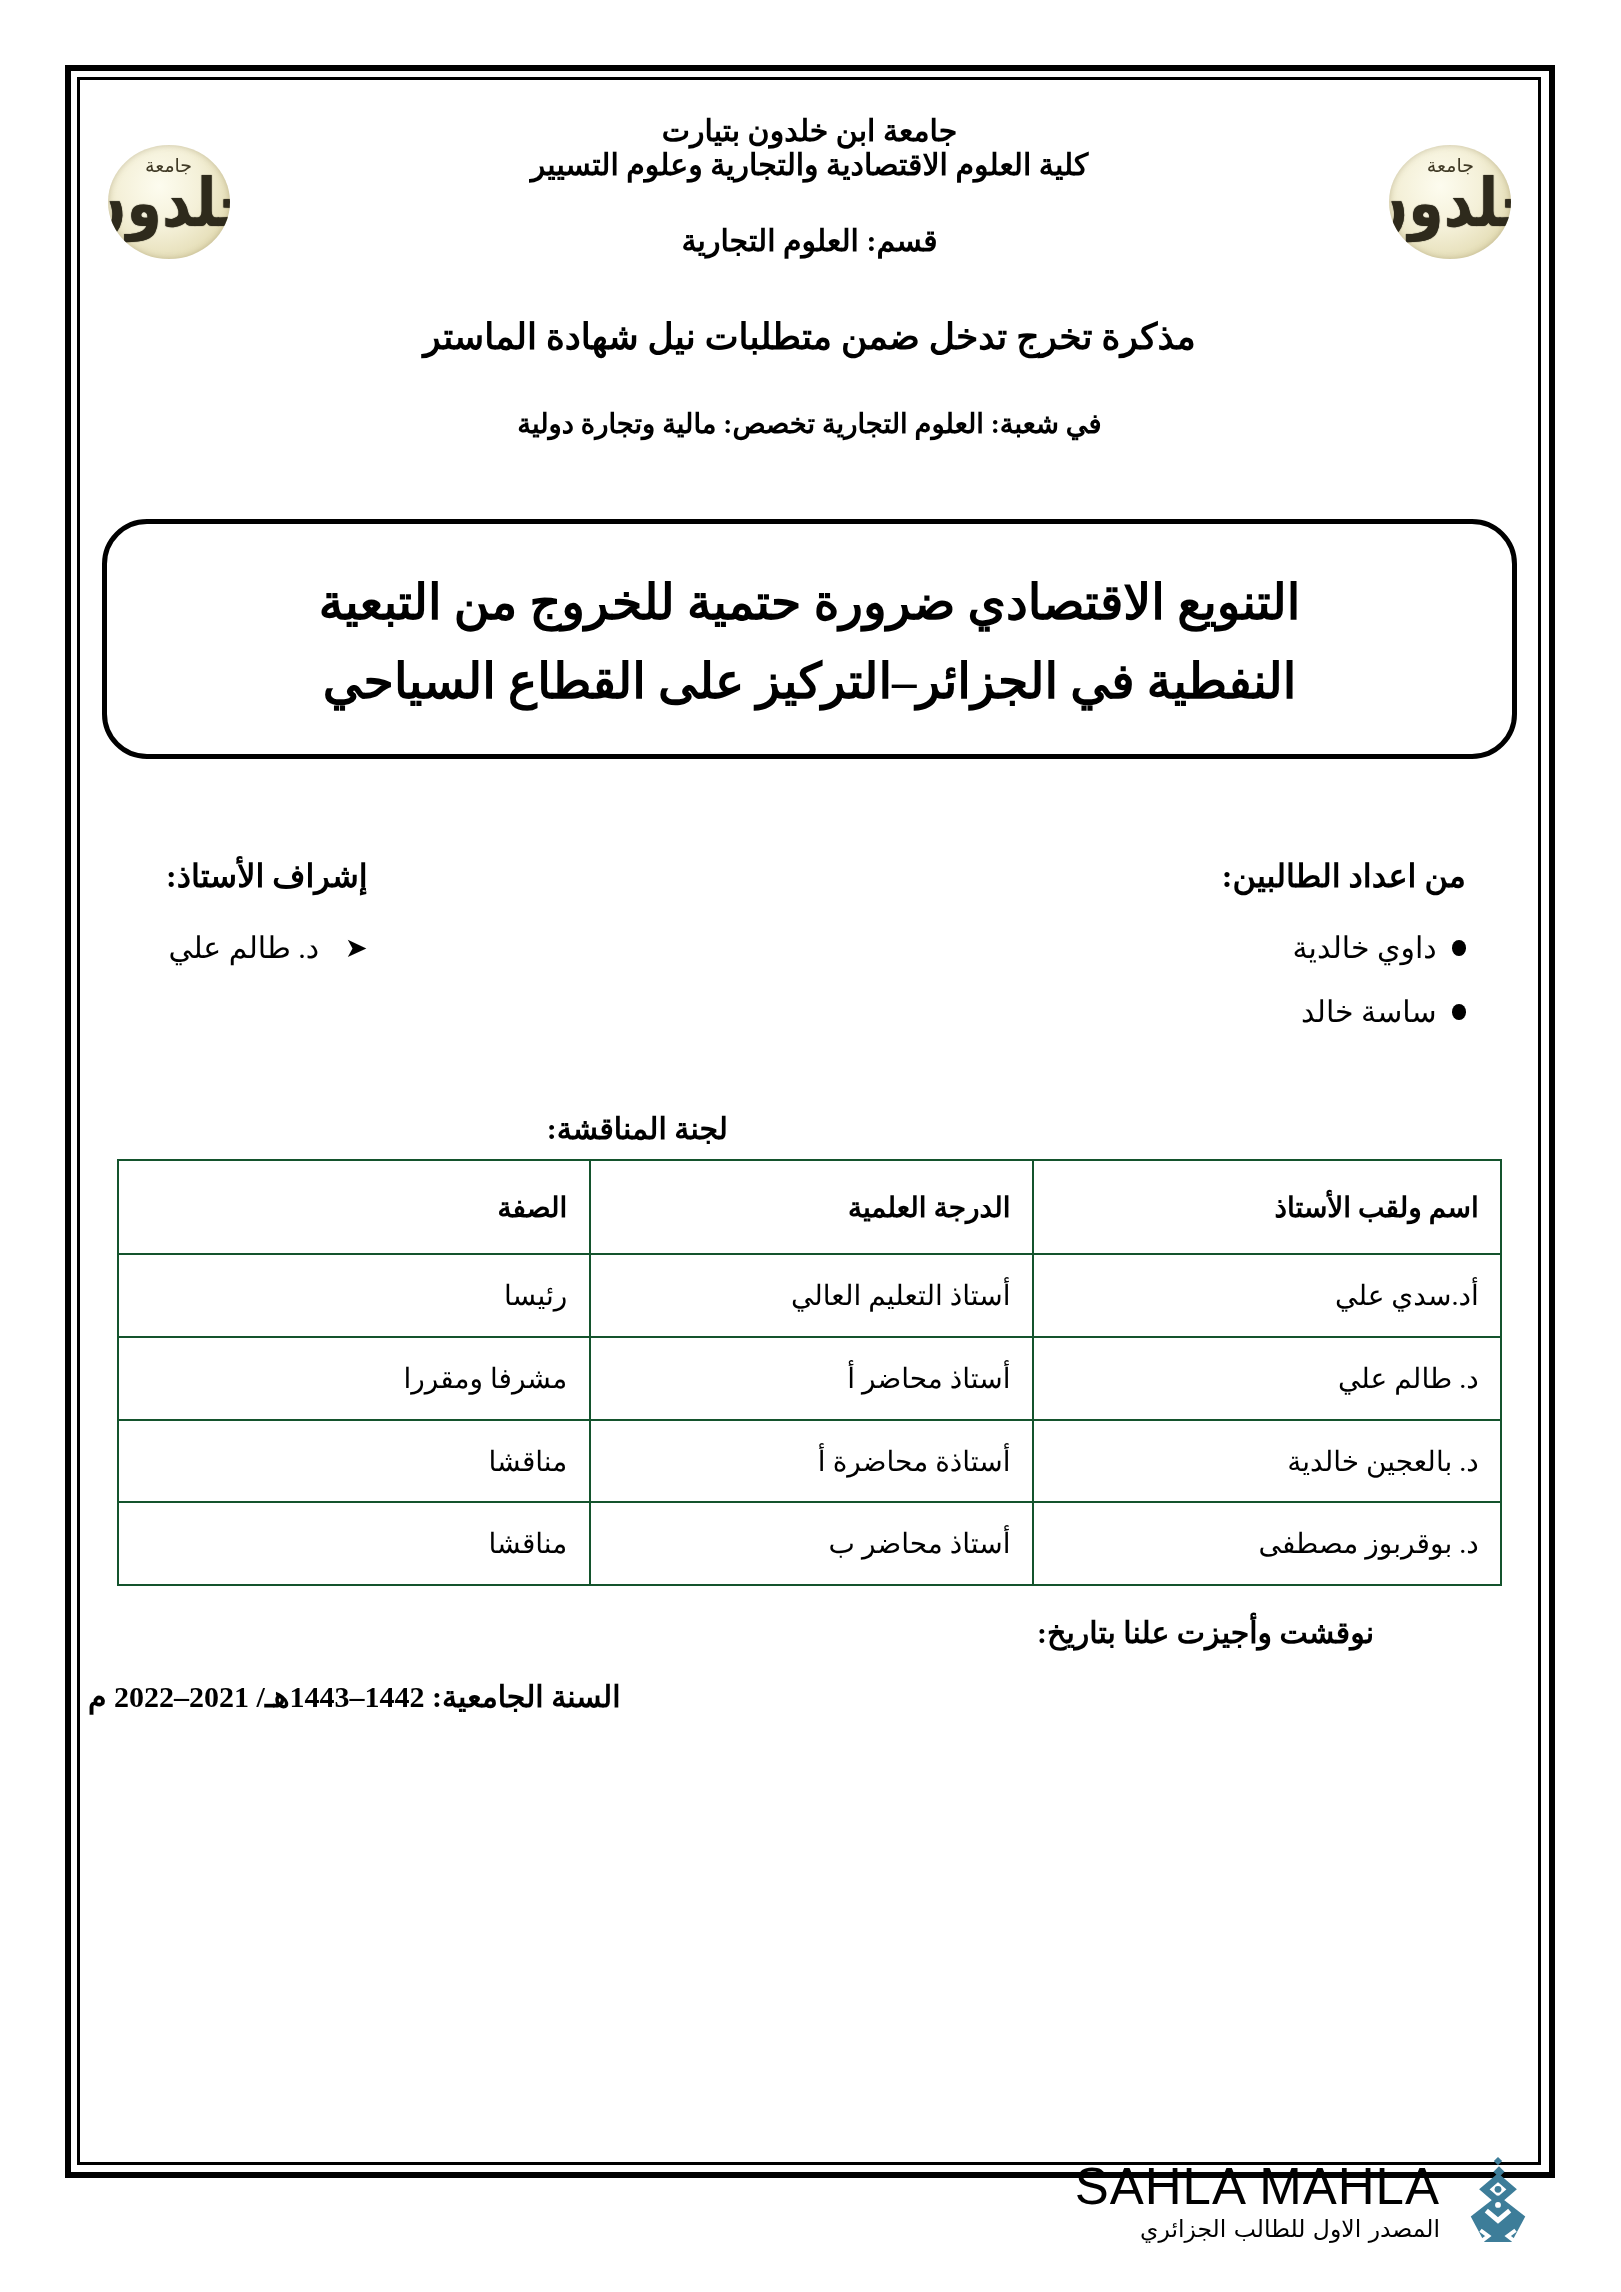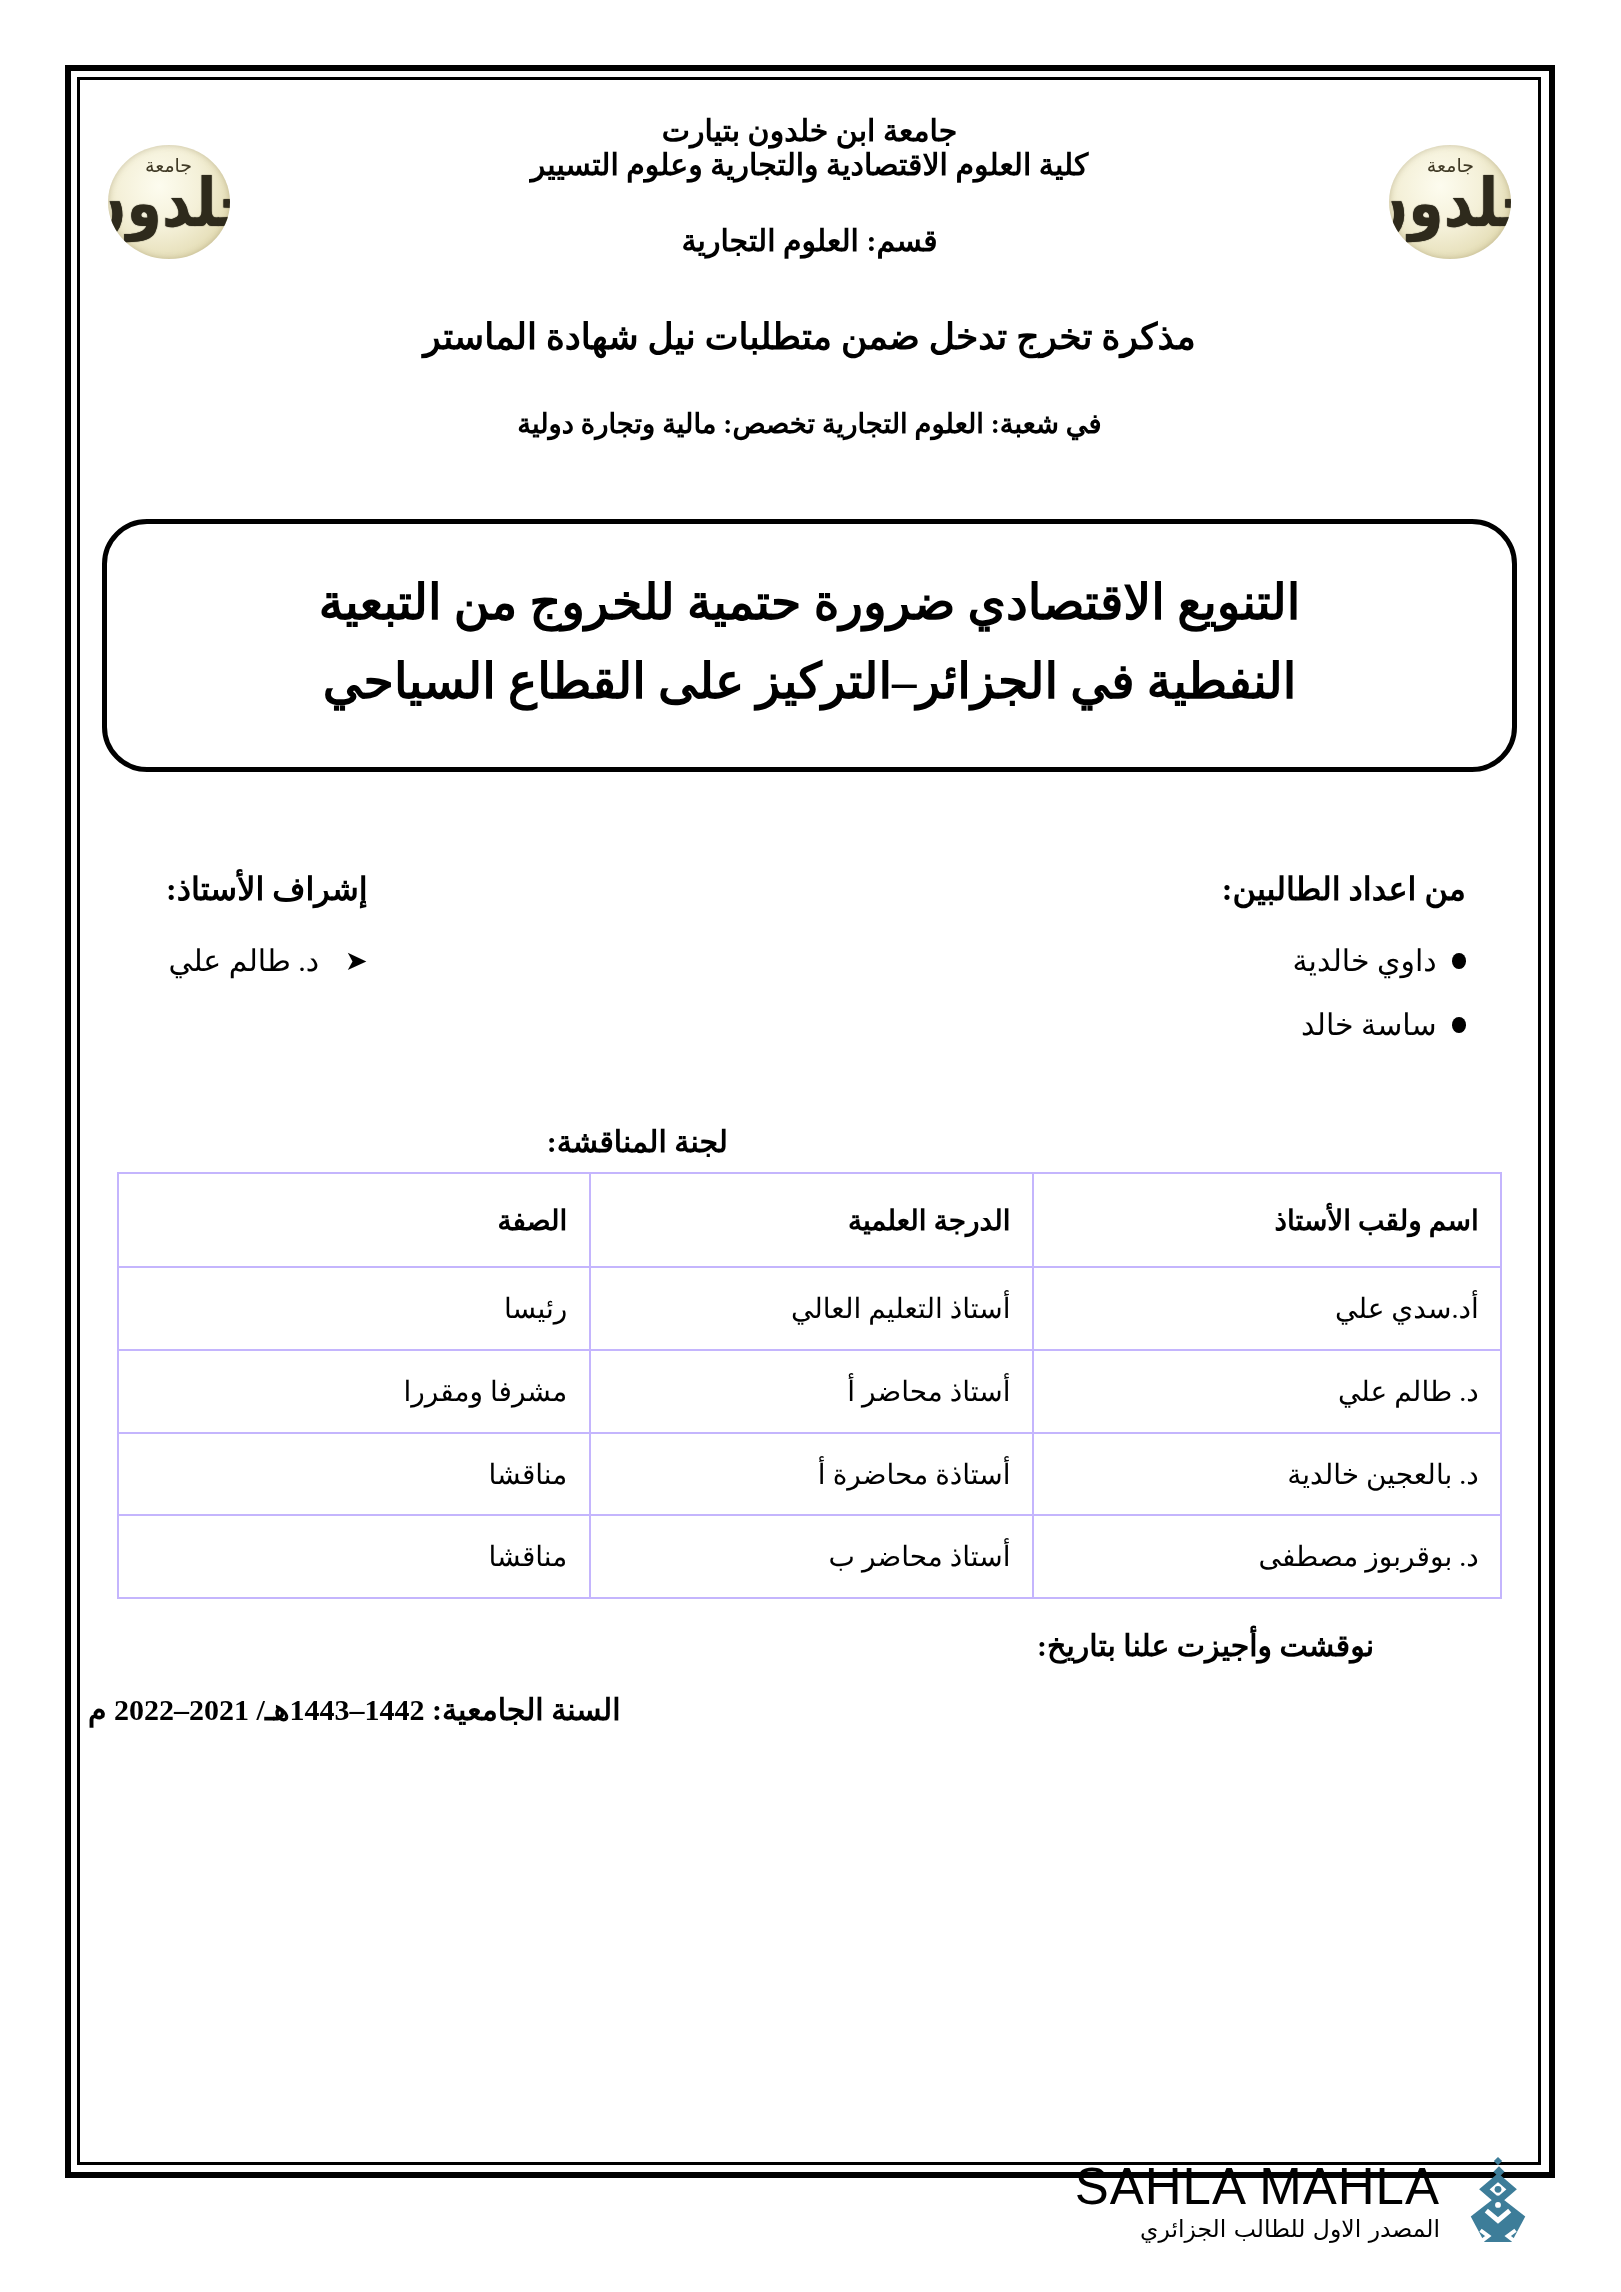--- a/index.html
+++ b/index.html
@@ -99,21 +99,21 @@
   .hdr-2 { font-size: 30px; margin-bottom: 41px; }
   .hdr-3 { font-size: 30px; margin-bottom: 59px; }
   .hdr-4 { font-size: 36px; margin-bottom: 51px; }
   .hdr-5 { font-size: 27.4px; margin-bottom: 0; }
 
   
   .title-box {
     margin: 78px 13.7px 0 13.7px;
     border: 5.9px solid #000;
     border-radius: 45px;
-    padding: 39px 45px 45px 45px;
+    padding: 39px 45px 32px 45px;
     text-align: center;
   }
   .title-text {
     font-size: 49px;
     font-weight: bold;
     line-height: 1.62;
     letter-spacing: 0;
   }
 
   
@@ -166,21 +166,21 @@
     padding-right: 725px;
   }
   .jury-table {
     margin: 0 auto;
     width: 1249px;
     border-collapse: collapse;
     table-layout: fixed;
   }
   .jury-table th,
   .jury-table td {
-    border: 2px solid #c4b5fd;
+    border: 2px solid #14532d;
     height: 73px;
     padding: 3.9px 21.6px;
     text-align: right;
     vertical-align: middle;
     font-size: 28px;
     white-space: nowrap;
   }
   .jury-table th { font-weight: bold; height: 84px; }
   .jury-table td { font-weight: normal; }
   .col-name  { width: 423px; }

